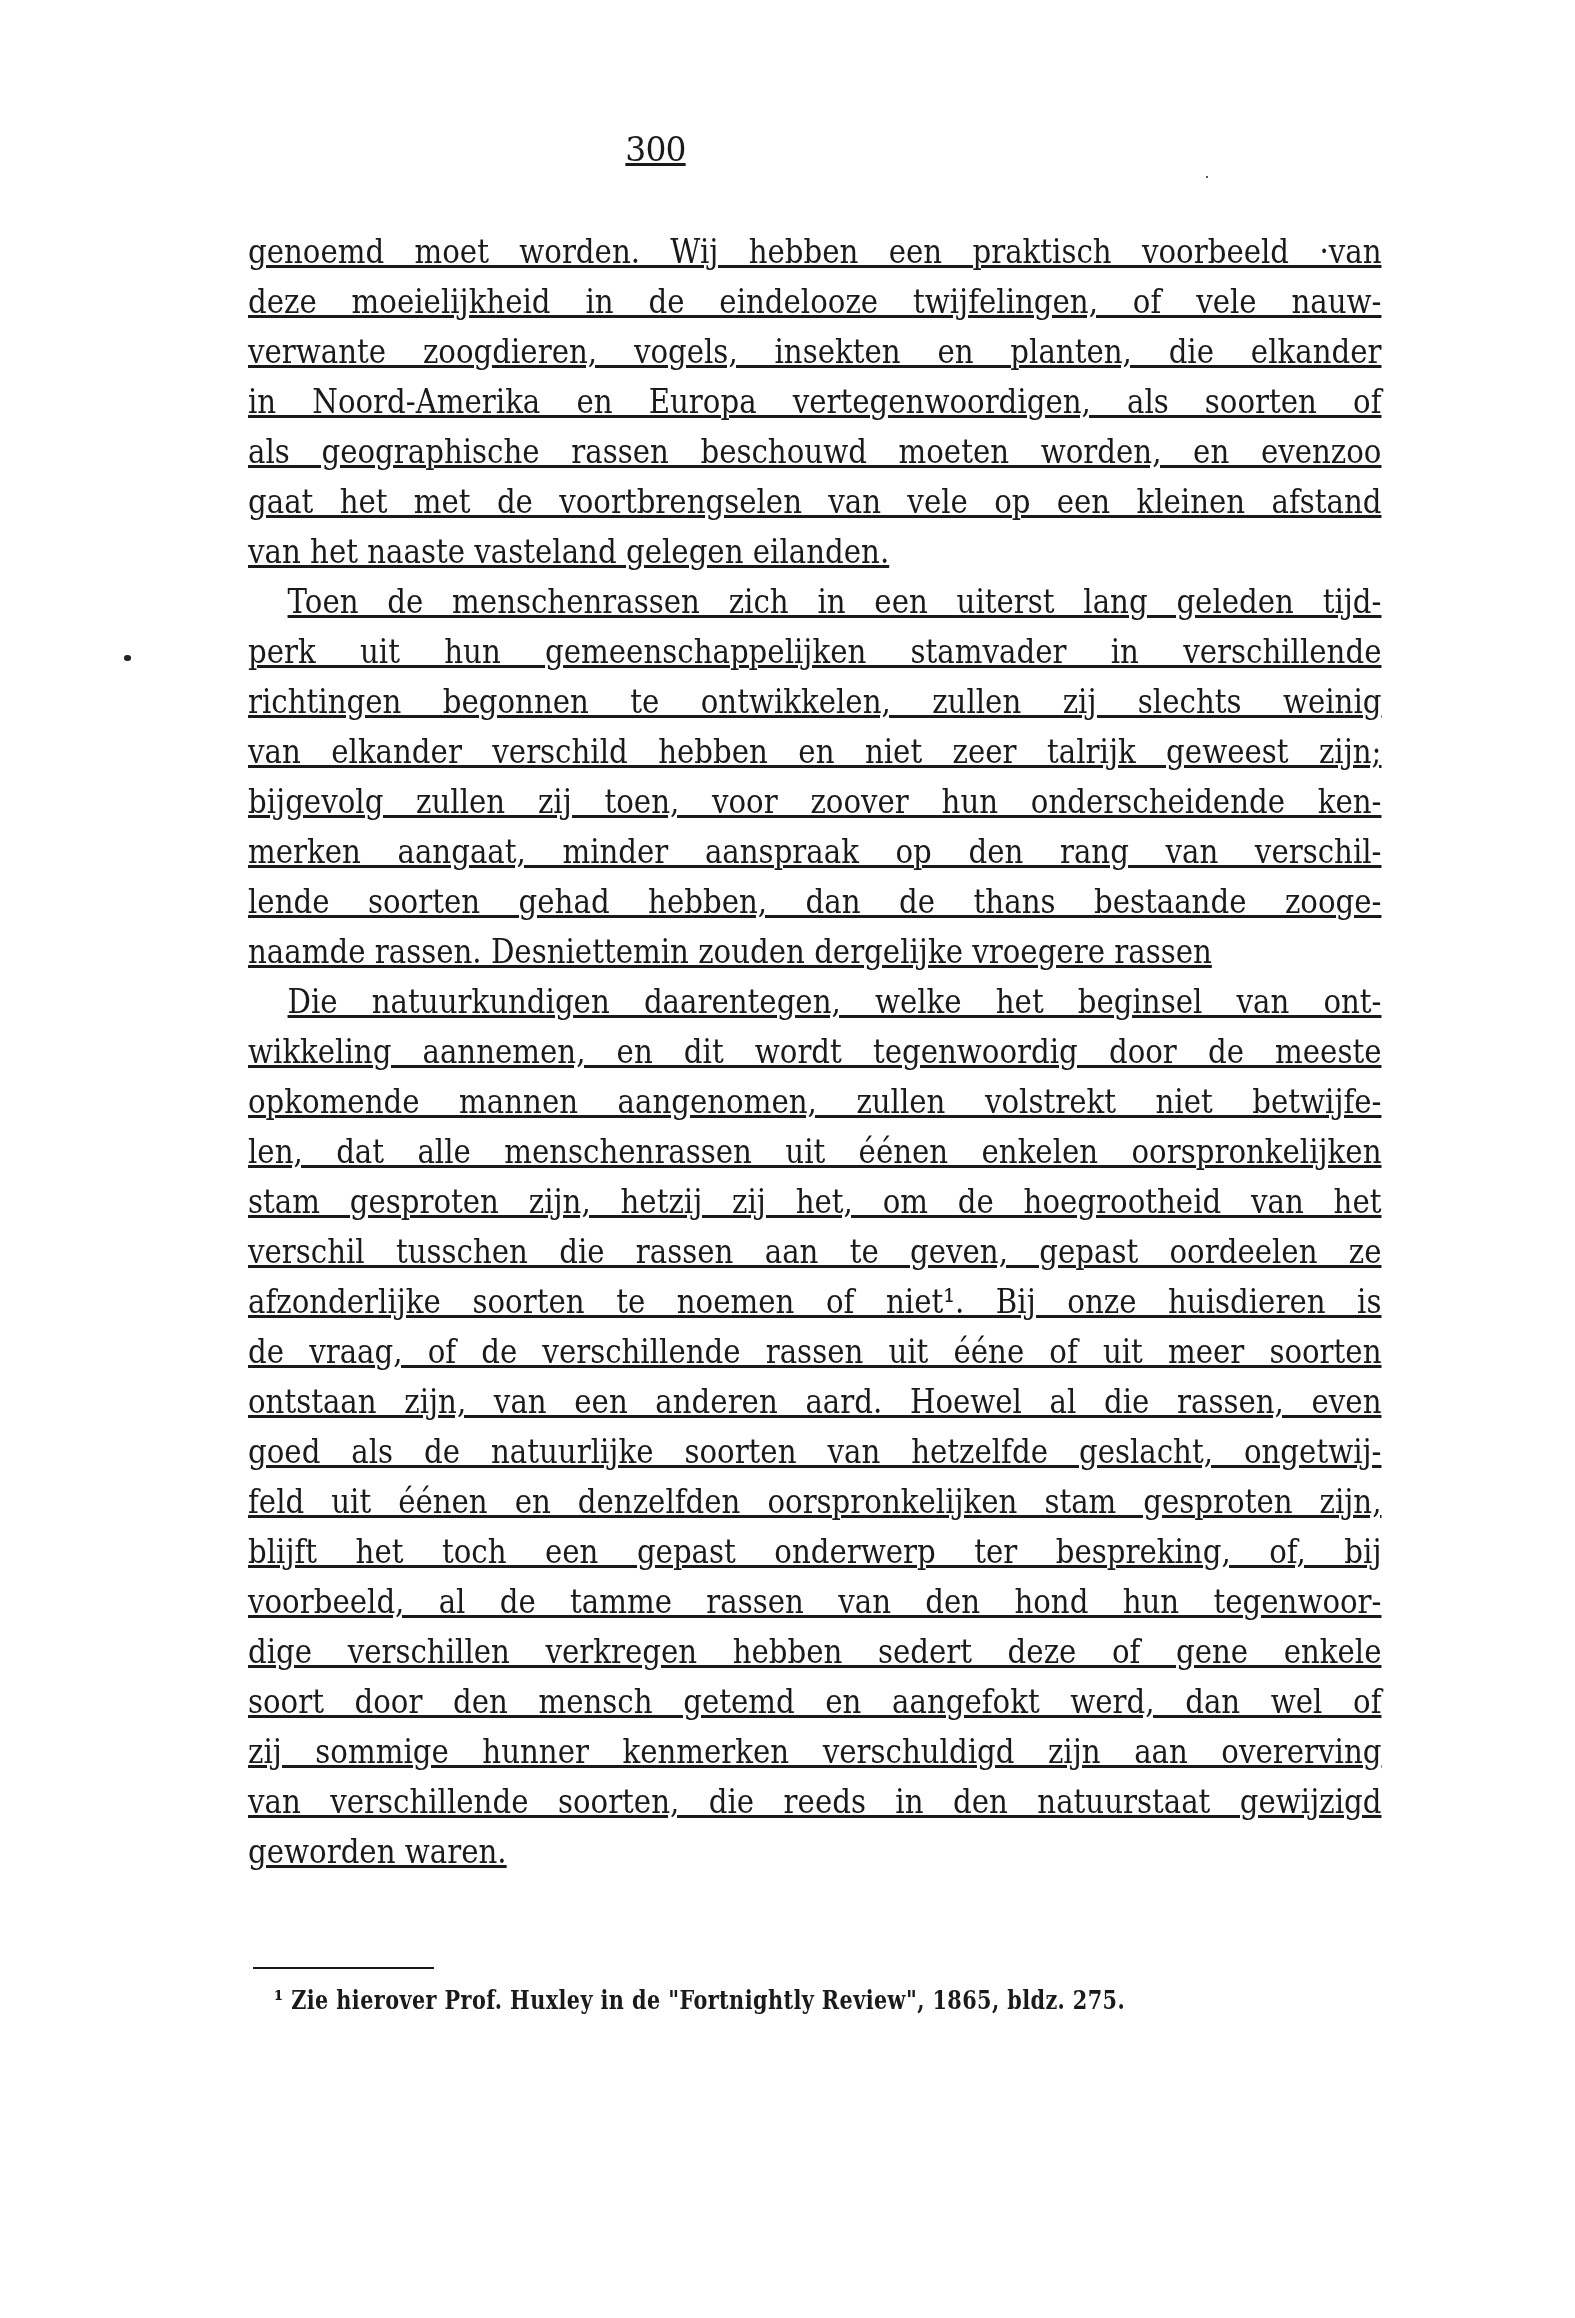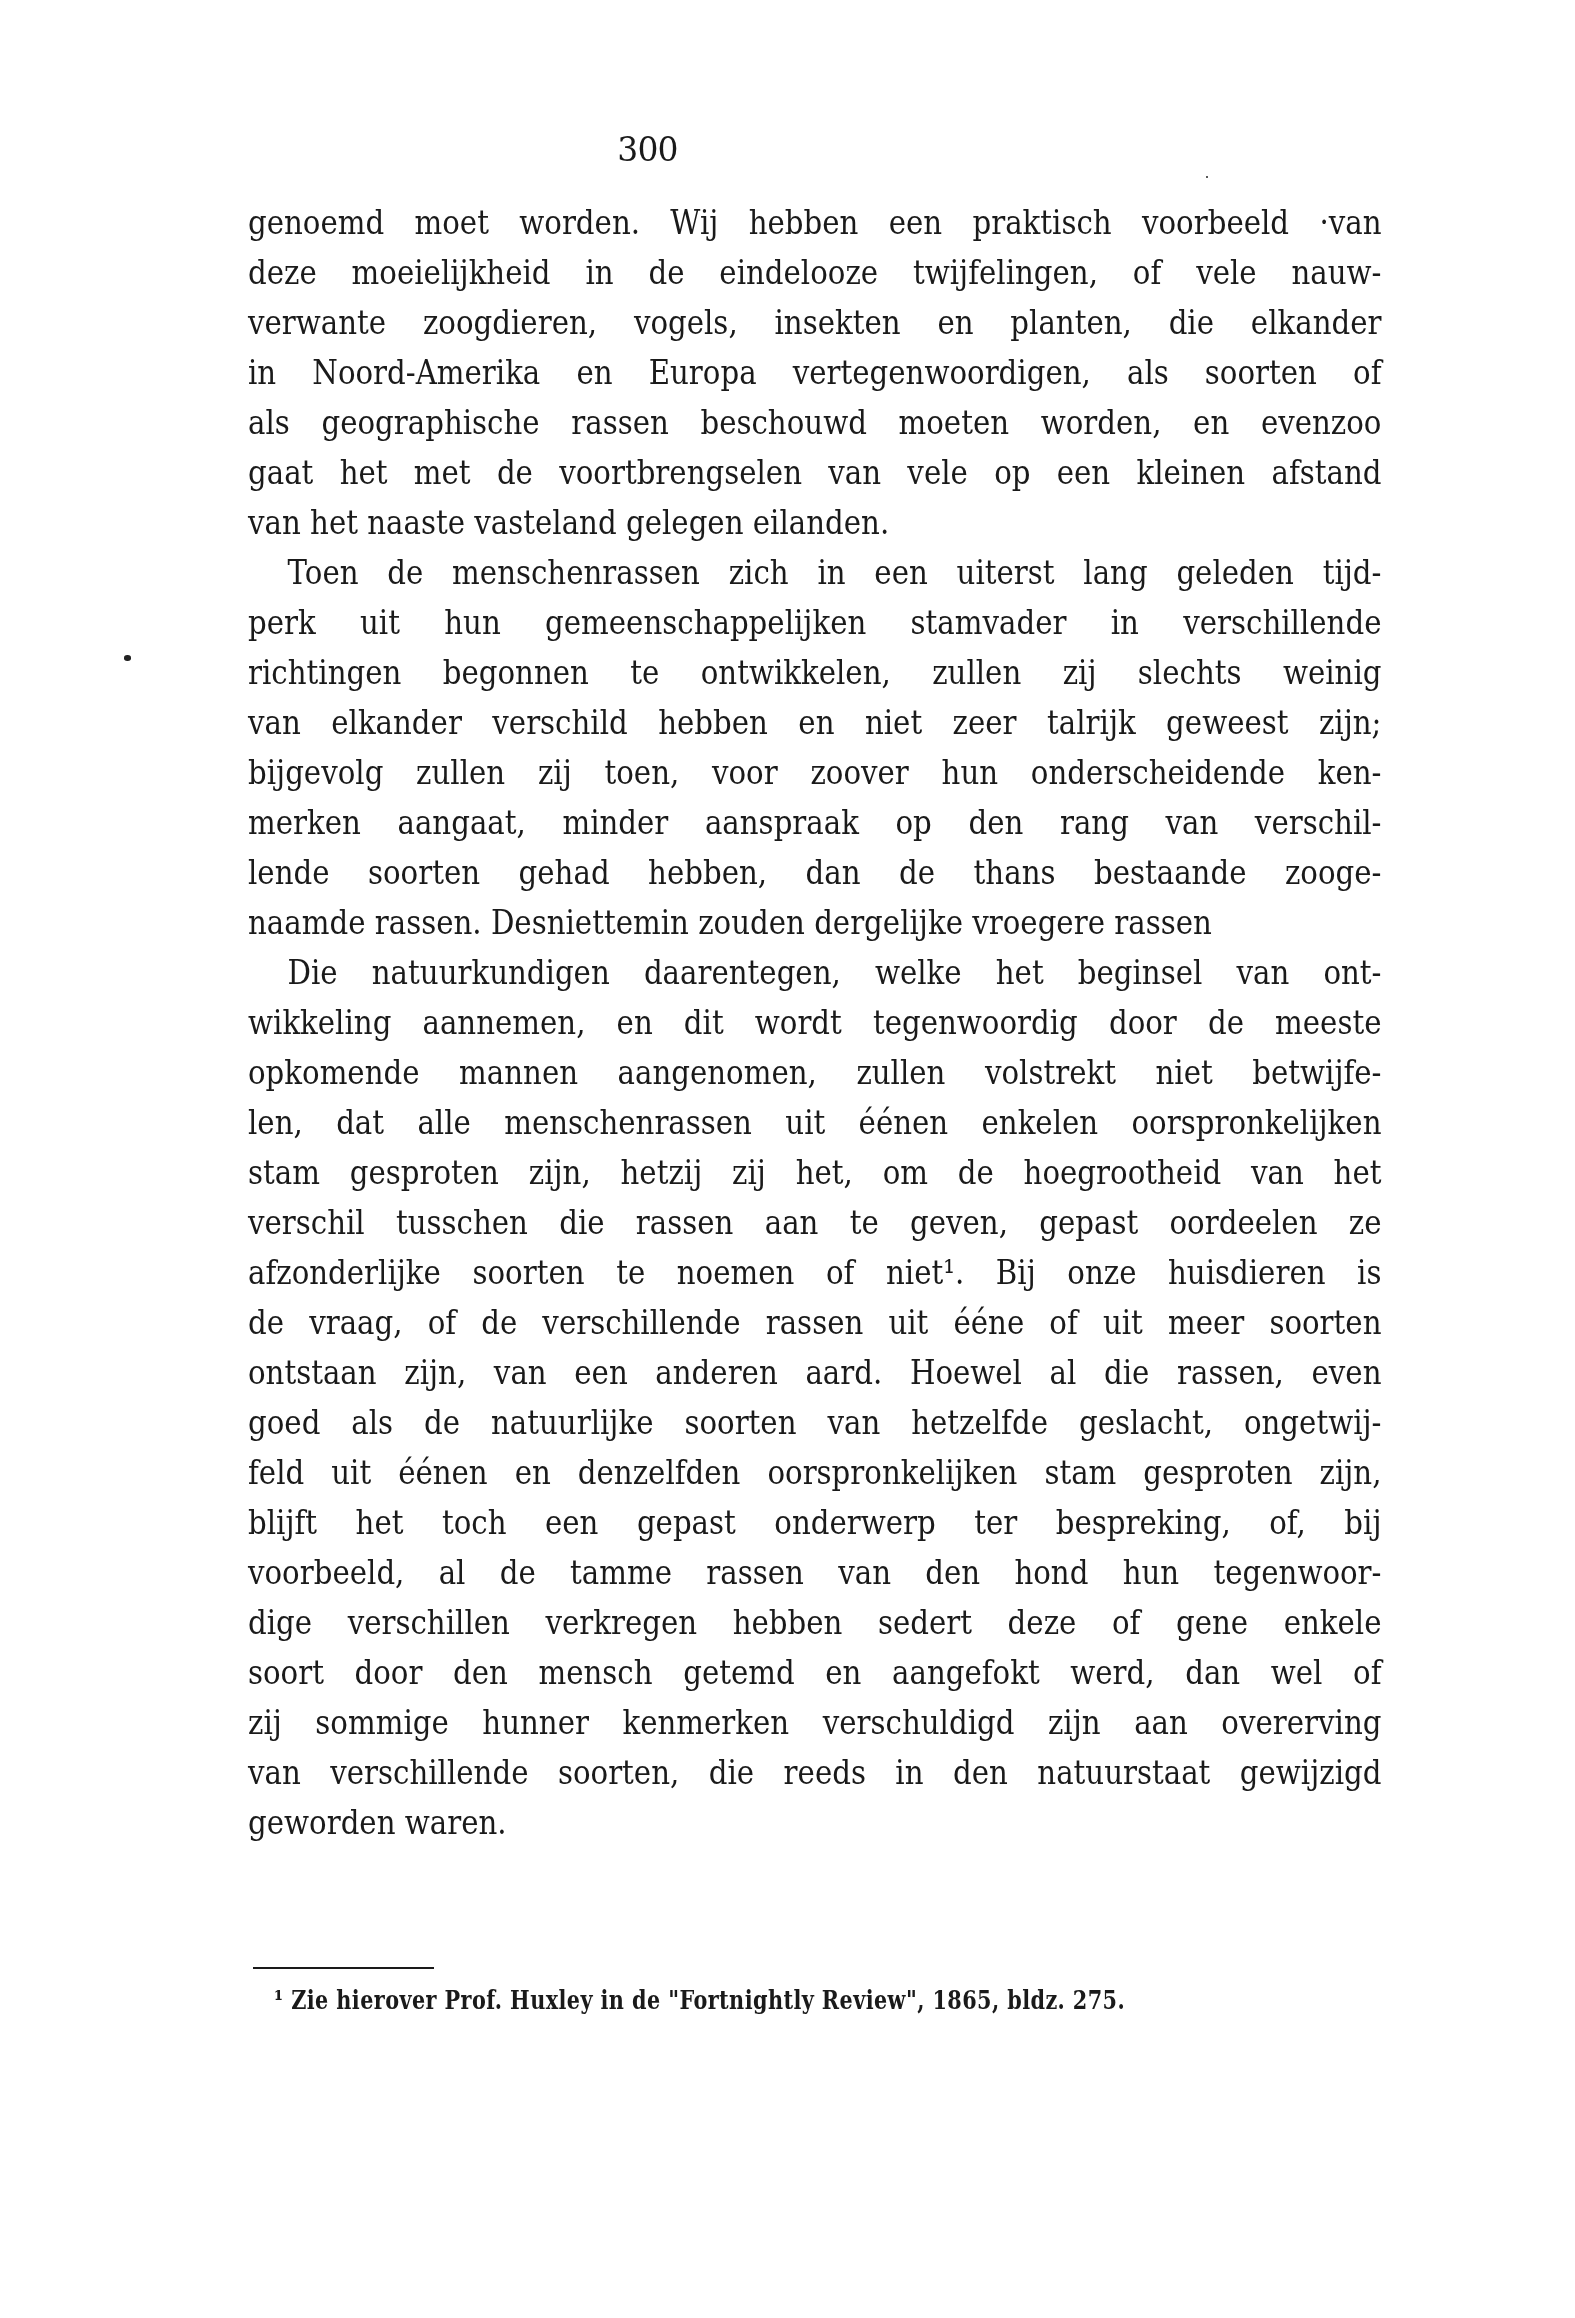--- a/index.html
+++ b/index.html
@@ -11,31 +11,33 @@
       width: 1576px;
       height: 2400px;
       position: relative;
       overflow: hidden;
       font-family: "DejaVu Serif", "Liberation Serif", serif;
       color: #1a1a1a;
     }
     .page-number {
       position: absolute;
       top: 130px;
-      left: 8px;
+      left: 16px;
       width: 1279px;
       text-align: center;
       font-size: 33px;
       letter-spacing: -0.9px;
+      text-decoration: underline;
     }
     .text-block {
       position: absolute;
       left: 248px;
-      top: 197px;
+      top: 226px;
       width: 1134px;
+      text-decoration: underline;
     }
     .line {
       display: block;
       height: 50px;
       line-height: 50px;
       font-size: 34px;
       white-space: nowrap;
       text-align: justify;
       text-align-last: justify;
       transform: scaleX(0.86);

